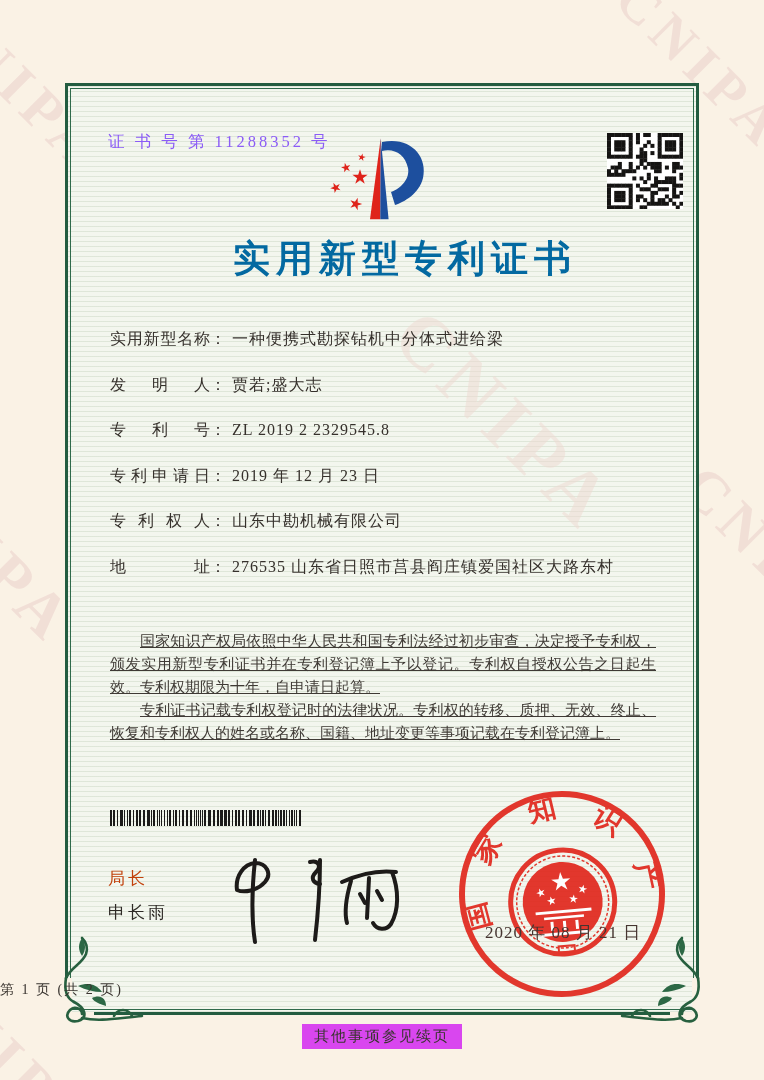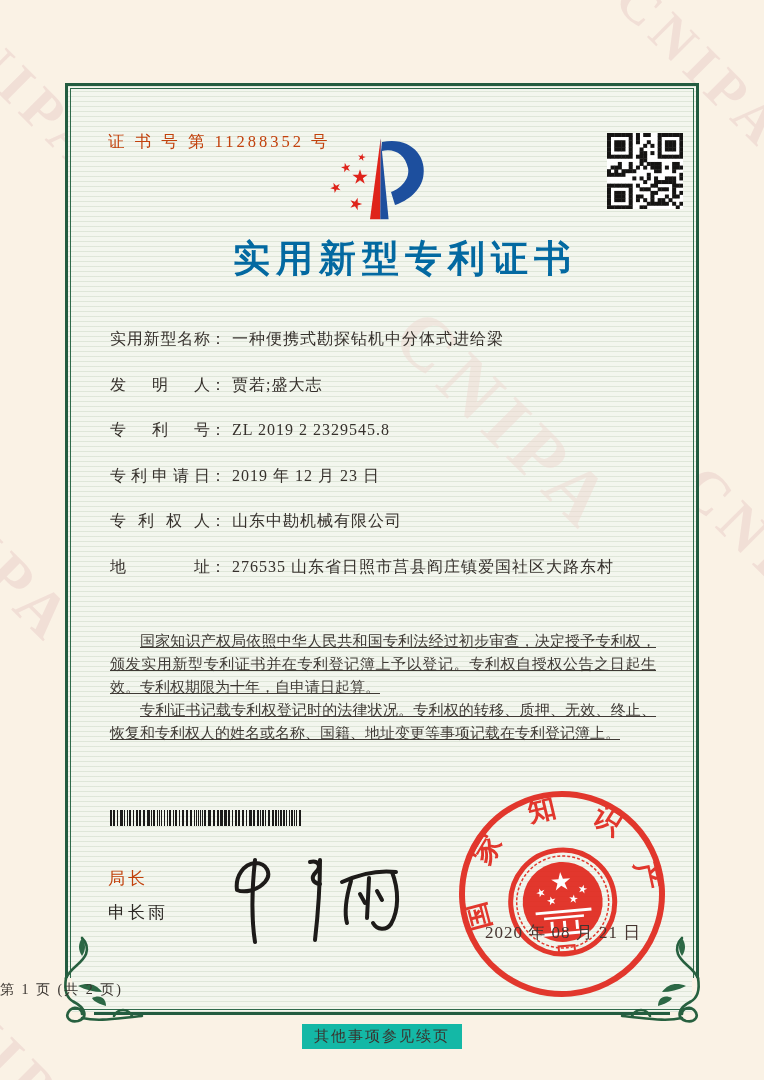--- a/index.html
+++ b/index.html
@@ -30,21 +30,21 @@
     z-index:1;
   }
   .frame-inner{position:absolute;inset:2px;border:1px solid #2f6a4b;}
   .ornament{position:absolute;width:95px;height:100px;z-index:3;}
   .orn-bl{left:52px;top:928px;}
   .orn-br{left:617px;top:928px;transform:scaleX(-1);}
   
   .content{position:absolute;inset:0;z-index:4;}
   .cert-no{
     position:absolute;left:108px;top:131px;font-size:16.5px;
-    letter-spacing:3px;color:#c2410c;
+    letter-spacing:3px;color:#8b5cf6;
   }
   .logo{position:absolute;left:320px;top:126px;width:116px;height:102px;}
   .qr{position:absolute;left:607px;top:133px;width:76px;height:76px;}
   .title{
     position:absolute;left:0;top:234px;width:100%;text-align:center;
     font-size:37px;font-weight:700;letter-spacing:6px;color:#0369a1;padding-left:23px;
   }
   .rows{position:absolute;left:110px;top:329px;right:100px;}
   .frow{height:45.5px;font-size:16px;color:#36312c;white-space:nowrap;}
   .flabel{
@@ -69,21 +69,21 @@
   .seal-date{
     position:absolute;left:455px;top:921px;width:216px;text-align:center;
     font-size:17px;letter-spacing:1px;color:#463531;z-index:6;
   }
   .page-info{
     position:absolute;left:0;top:981px;width:100%;text-align:left;
     font-size:14px;letter-spacing:2px;color:#39342f;
   }
   .note-wrap{position:absolute;left:0;top:1024px;width:100%;text-align:center;z-index:2;}
   .note{
-    display:inline-block;background:#14b8a6;padding:3px 12px;
+    display:inline-block;background:#d946ef;padding:3px 12px;
     font-size:15px;letter-spacing:2px;color:#39342f;
   }
 </style>
 </head>
 <body>
 
 <div class="wm wm-tl">CNIPA</div>
 <div class="wm wm-tr">CNIPA</div>
 <div class="wm wm-left">CNIPA</div>
 <div class="wm wm-bl">CNIPA</div>

